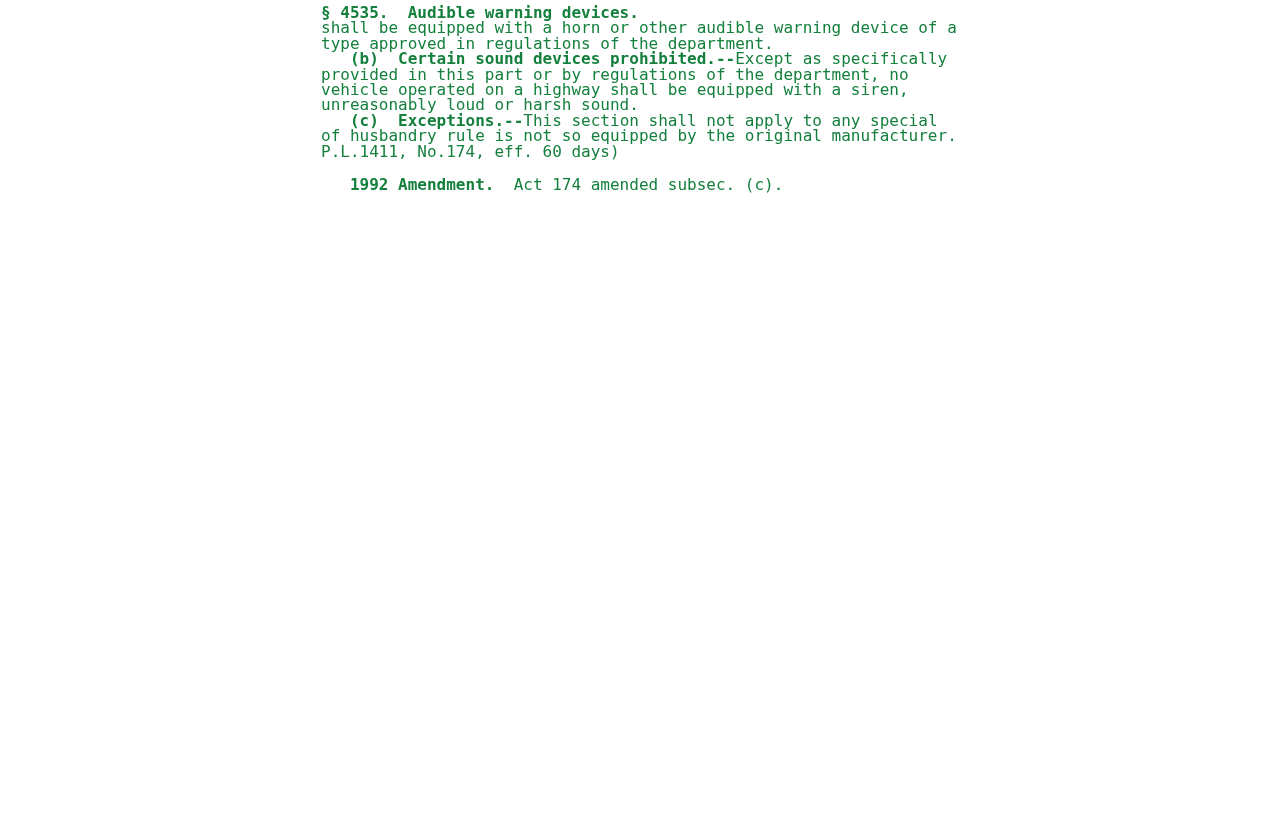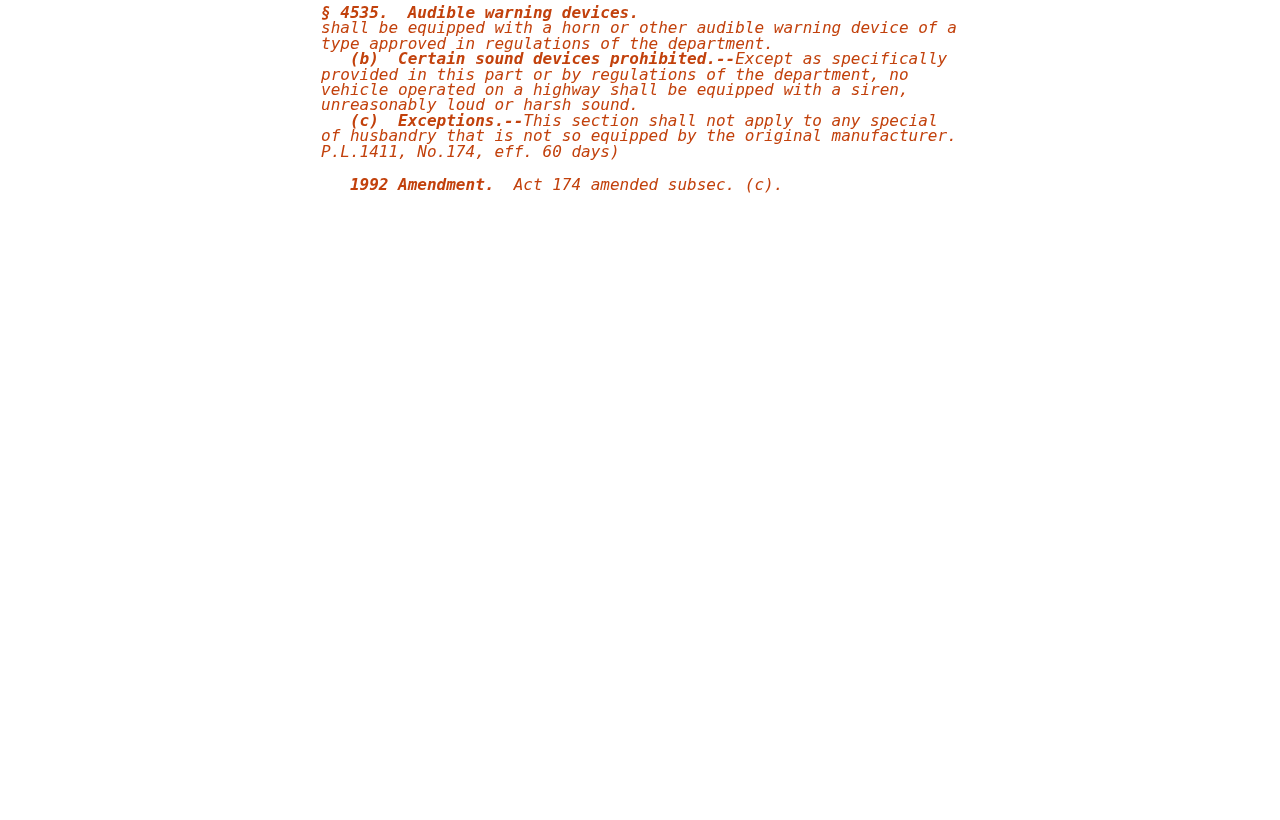--- a/index.html
+++ b/index.html
@@ -33,26 +33,26 @@
   .seg {
     font-weight: normal;
   }
   .seg-bold {
     font-weight: bold;
   }
 </style>
 </head>
 <body style="background: rgb(255, 255, 255);">
 
-<div class="doc" style="color: #c2410c; font-style: italic;">
+<div class="doc" style="color: #15803d;">
     <div class="line"><span class="seg seg-bold">§ 4535.  Audible warning devices.</span></div>
     <div class="line"><span class="seg">shall be equipped with a horn or other audible warning device of a</span></div>
     <div class="line"><span class="seg">type approved in regulations of the department.</span></div>
     <div class="line"><span class="seg seg-bold">   (b)  Certain sound devices prohibited.--</span><span class="seg">Except as specifically</span></div>
     <div class="line"><span class="seg">provided in this part or by regulations of the department, no</span></div>
     <div class="line"><span class="seg">vehicle operated on a highway shall be equipped with a siren,</span></div>
     <div class="line"><span class="seg">unreasonably loud or harsh sound.</span></div>
     <div class="line"><span class="seg seg-bold">   (c)  Exceptions.--</span><span class="seg">This section shall not apply to any special</span></div>
-    <div class="line"><span class="seg">of husbandry that is not so equipped by the original manufacturer.</span></div>
+    <div class="line"><span class="seg">of husbandry rule is not so equipped by the original manufacturer.</span></div>
     <div class="line"><span class="seg">P.L.1411, No.174, eff. 60 days)</span></div>
     <div class="line blank-line"></div>
     <div class="line"><span class="seg seg-bold">   1992 Amendment.</span><span class="seg">  Act 174 amended subsec. (c).</span></div>
   </div>
 
 </body></html>

